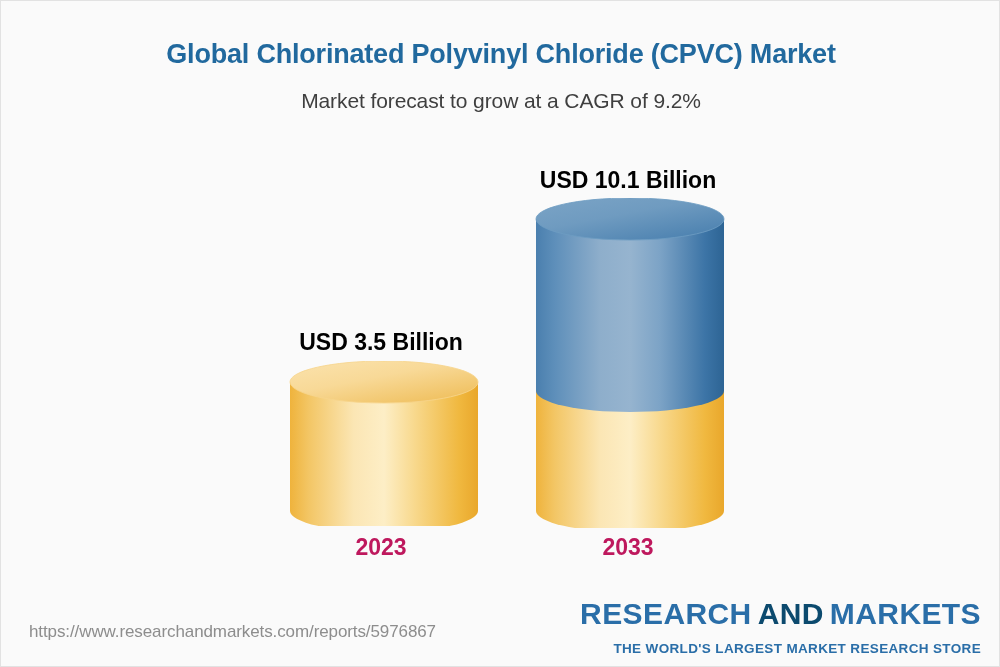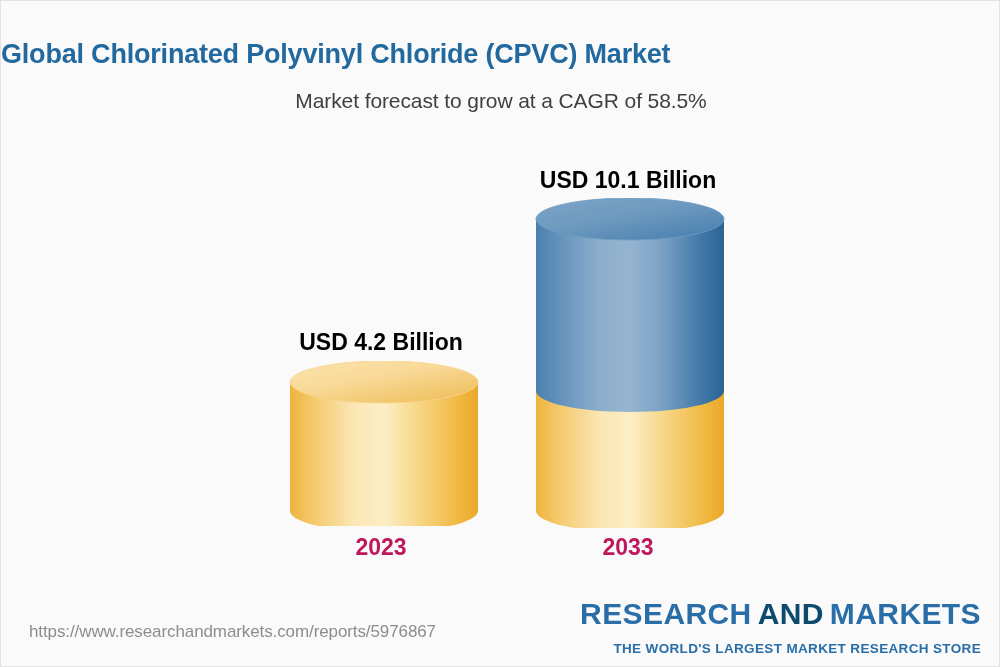--- a/index.html
+++ b/index.html
@@ -20,21 +20,21 @@
     border: 1px solid #e2e2e2;
     overflow: hidden;
   }
 
   
   .title {
     position: absolute;
     left: 0;
     top: 38px;
     width: 1000px;
-    text-align: left;
+    text-align: center;
     font-size: 27px;
     font-weight: bold;
     color: #21699e;
     letter-spacing: -0.2px;
     white-space: nowrap;
   }
   .subtitle {
     position: absolute;
     left: 0;
     top: 88px;
@@ -119,25 +119,25 @@
     white-space: nowrap;
   }
 </style>
 </head>
 <body>
 
 <div id="canvas">
 
   <div class="title">Global Chlorinated Polyvinyl Chloride (CPVC) Market</div>
 
-  <div class="subtitle">Market forecast to grow at a CAGR of 58.5%</div>
+  <div class="subtitle">Market forecast to grow at a CAGR of 9.2%</div>
 
   <div class="plot">
 
-    <div class="value-label v2023">USD 4.2 Billion</div>
+    <div class="value-label v2023">USD 3.5 Billion</div>
 
     <div class="value-label v2033">USD 10.1 Billion</div>
 
     <div class="cyl" style="left:283px; top:360px;">
       <svg width="195" height="165" viewBox="0 0 195 165">
         <defs>
           <linearGradient id="gYellowBody" x1="0" y1="0" x2="1" y2="0">
             <stop offset="0" stop-color="#efb33c"></stop>
             <stop offset="0.10" stop-color="#f3c665"></stop>
             <stop offset="0.34" stop-color="#fbe6b4"></stop>

